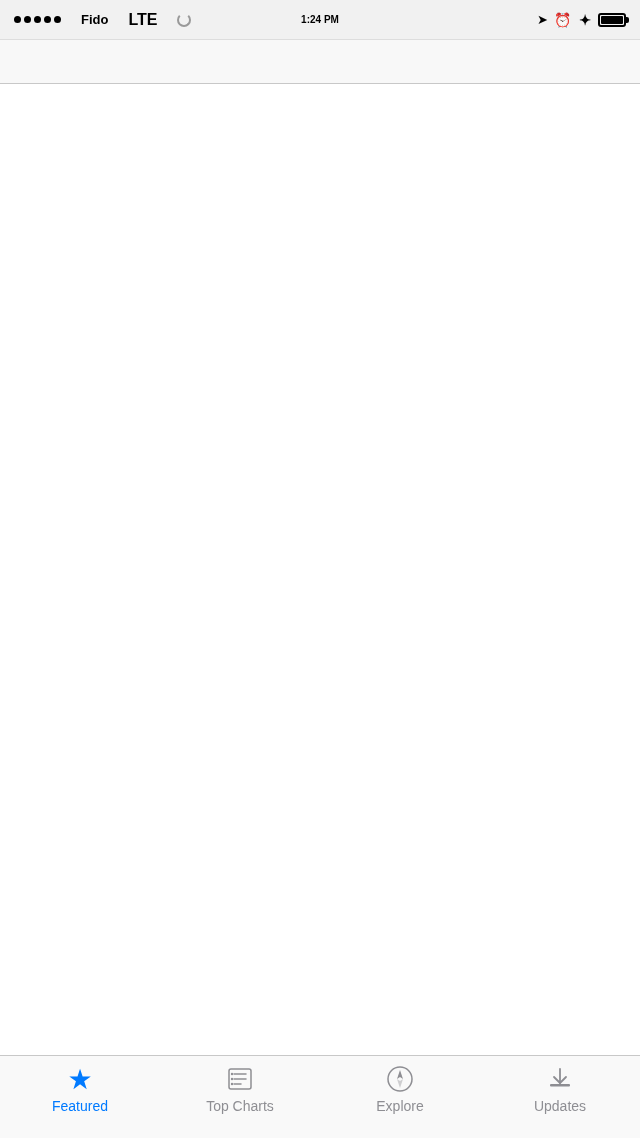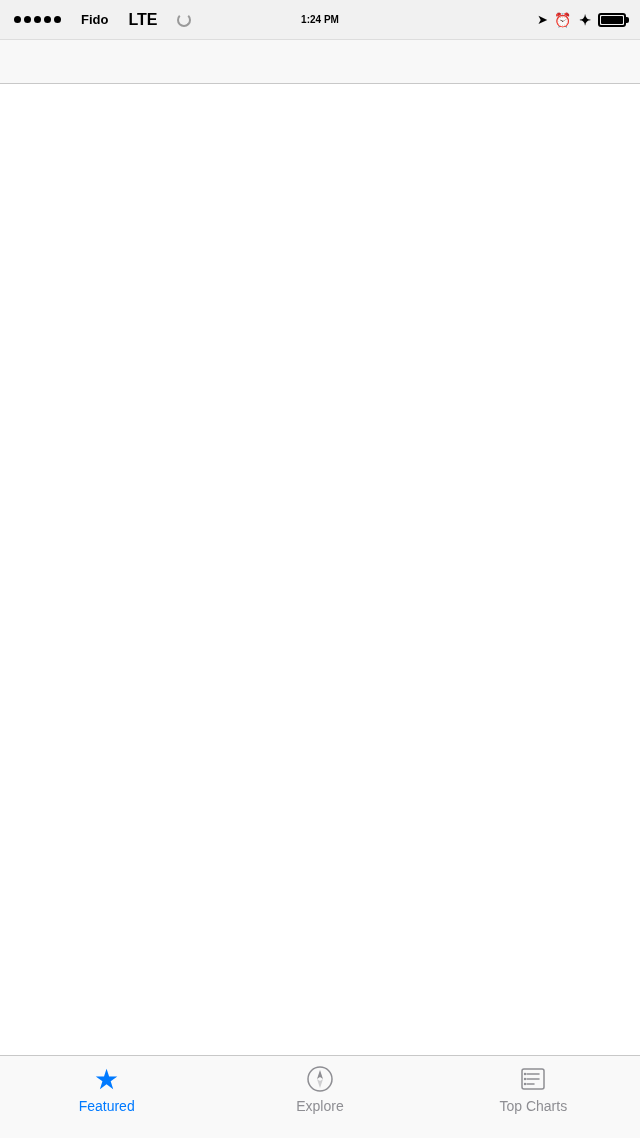--- a/index.html
+++ b/index.html
@@ -228,40 +228,50 @@
 <div class="main-content"></div>
 
 <div class="tab-bar">
 
   <div class="tab-item">
     <div class="tab-icon star-icon">★</div>
     <span class="tab-label active">Featured</span>
   </div>
 
   <div class="tab-item">
-    <div class="tab-icon compass-icon">
-      <svg viewBox="0 0 28 28" fill="none" xmlns="http://www.w3.org/2000/svg">
-        <circle cx="14" cy="14" r="12" stroke="#8e8e93" stroke-width="1.5" fill="none"></circle>
-        <polygon points="14,5 17,14 14,12 11,14" fill="#8e8e93"></polygon>
-        <polygon points="14,23 11,14 14,16 17,14" fill="#8e8e93" opacity="0.4"></polygon>
-      </svg>
-    </div>
-    <span class="tab-label">Explore</span>
-  </div>
-
-  <div class="tab-item">
     <div class="tab-icon list-icon">
       <svg viewBox="0 0 26 26" fill="none" xmlns="http://www.w3.org/2000/svg">
         <rect x="2" y="3" width="22" height="20" rx="2" stroke="#8e8e93" stroke-width="1.5" fill="none"></rect>
         <line x1="7" y1="8" x2="19" y2="8" stroke="#8e8e93" stroke-width="1.5" stroke-linecap="round"></line>
         <line x1="7" y1="13" x2="19" y2="13" stroke="#8e8e93" stroke-width="1.5" stroke-linecap="round"></line>
         <line x1="7" y1="18" x2="14" y2="18" stroke="#8e8e93" stroke-width="1.5" stroke-linecap="round"></line>
         <circle cx="5" cy="8" r="1.2" fill="#8e8e93"></circle>
         <circle cx="5" cy="13" r="1.2" fill="#8e8e93"></circle>
         <circle cx="5" cy="18" r="1.2" fill="#8e8e93"></circle>
       </svg>
     </div>
     <span class="tab-label">Top Charts</span>
   </div>
 
-
+  <div class="tab-item">
+    <div class="tab-icon compass-icon">
+      <svg viewBox="0 0 28 28" fill="none" xmlns="http://www.w3.org/2000/svg">
+        <circle cx="14" cy="14" r="12" stroke="#8e8e93" stroke-width="1.5" fill="none"></circle>
+        <polygon points="14,5 17,14 14,12 11,14" fill="#8e8e93"></polygon>
+        <polygon points="14,23 11,14 14,16 17,14" fill="#8e8e93" opacity="0.4"></polygon>
+      </svg>
+    </div>
+    <span class="tab-label">Explore</span>
+  </div>
+
+
+  <div class="tab-item">
+    <div class="tab-icon updates-icon">
+      <svg viewBox="0 0 26 26" fill="none" xmlns="http://www.w3.org/2000/svg">
+        <rect x="3" y="18" width="20" height="2.5" rx="1" fill="#8e8e93"></rect>
+        <line x1="13" y1="3" x2="13" y2="17" stroke="#8e8e93" stroke-width="1.8" stroke-linecap="round"></line>
+        <polyline points="7,11 13,17 19,11" stroke="#8e8e93" stroke-width="1.8" stroke-linecap="round" stroke-linejoin="round" fill="none"></polyline>
+      </svg>
+    </div>
+    <span class="tab-label">Updates</span>
+  </div>
 
 </div>
 
 </body></html>

